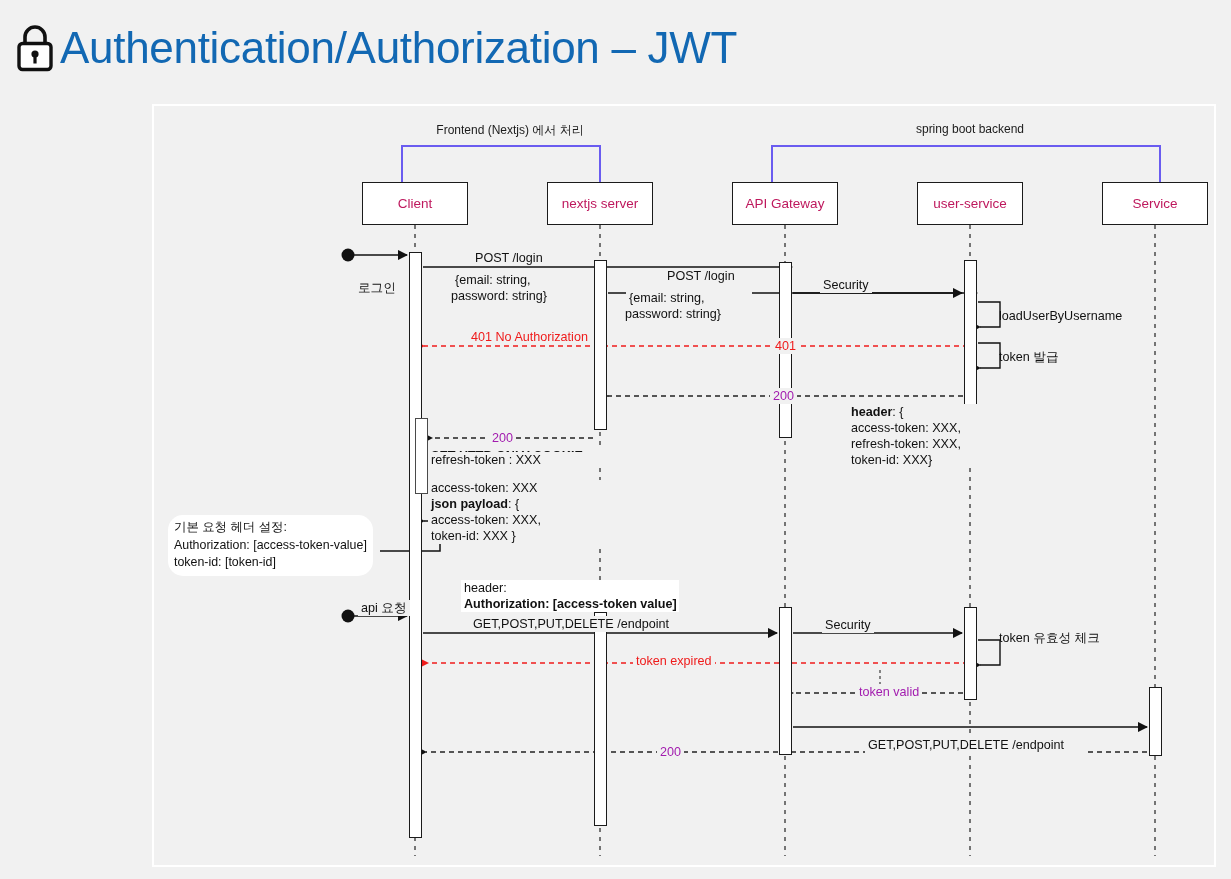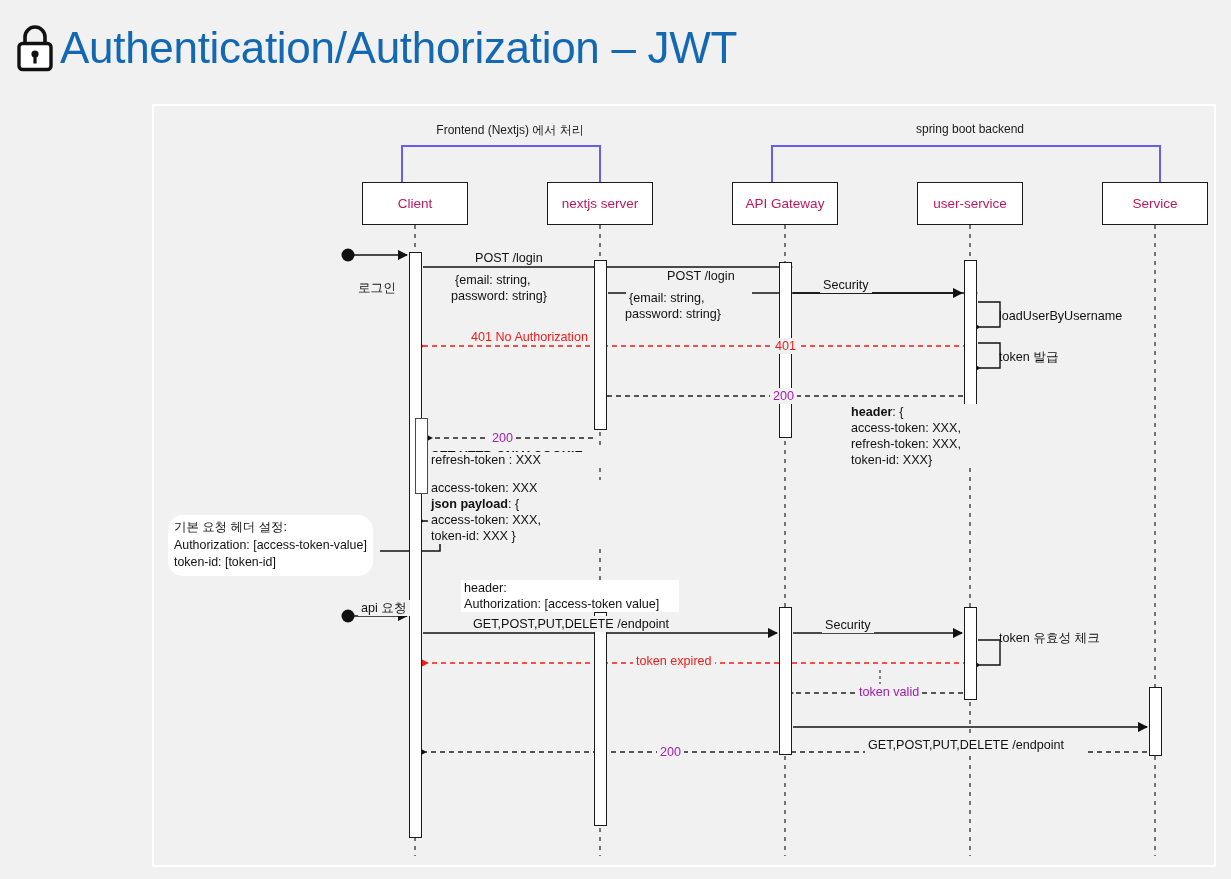--- a/index.html
+++ b/index.html
@@ -255,21 +255,21 @@
 
 <div class="note-box" style="left:168px;top:515px;border-radius:15px;">
   <div>기본 요청 헤더 설정:</div>
   <div>Authorization:  [access-token-value]</div>
   <div>token-id: [token-id]</div>
 </div>
 
 <div class="msg" style="left:358px;top:600px;">api 요청</div>
 
 <div class="msg white center" style="left:461px;top:580px;width:212px;">header:</div>
-<div class="msg white center" style="left:461px;top:596px;width:212px;">Authorization: [access-token value]</div>
+<div class="msg white center" style="left:461px;top:596px;width:212px;font-weight:bold;">Authorization: [access-token value]</div>
 <div class="msg center" style="left:470px;top:616px;width:215px;">GET,POST,PUT,DELETE /endpoint</div>
 
 <div class="msg" style="left:822px;top:617px;">Security</div>
 <div class="msg plain" style="left:996px;top:630px;">token 유효성 체크</div>
 <div class="msg red" style="left:633px;top:653px;">token expired</div>
 <div class="msg blue" style="left:856px;top:684px;">token valid</div>
 <div class="msg center" style="left:865px;top:737px;width:215px;">GET,POST,PUT,DELETE /endpoint</div>
 <div class="msg blue" style="left:657px;top:744px;">200</div>
 
 </body></html>

